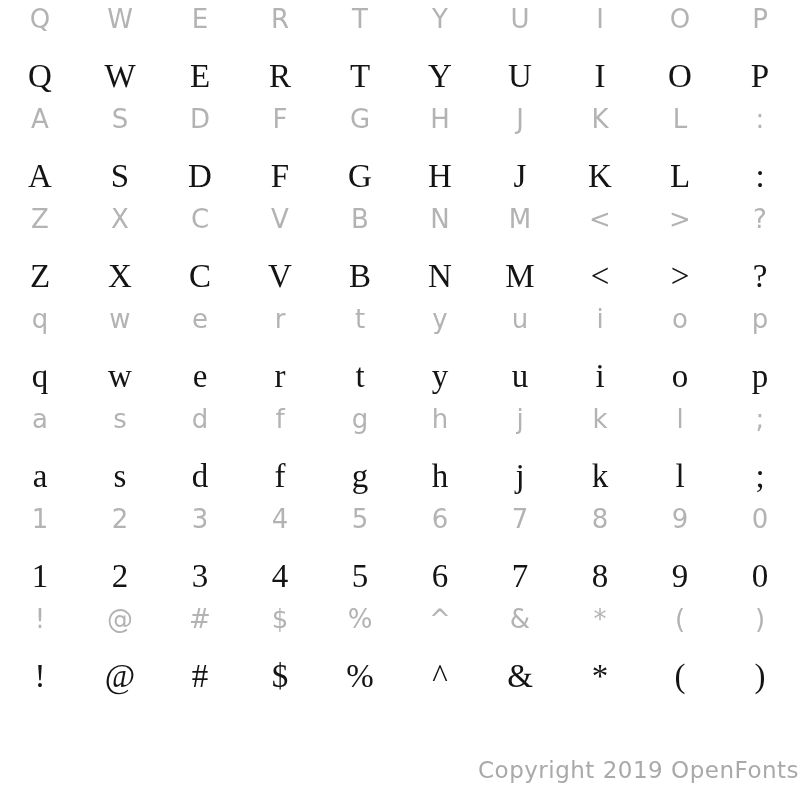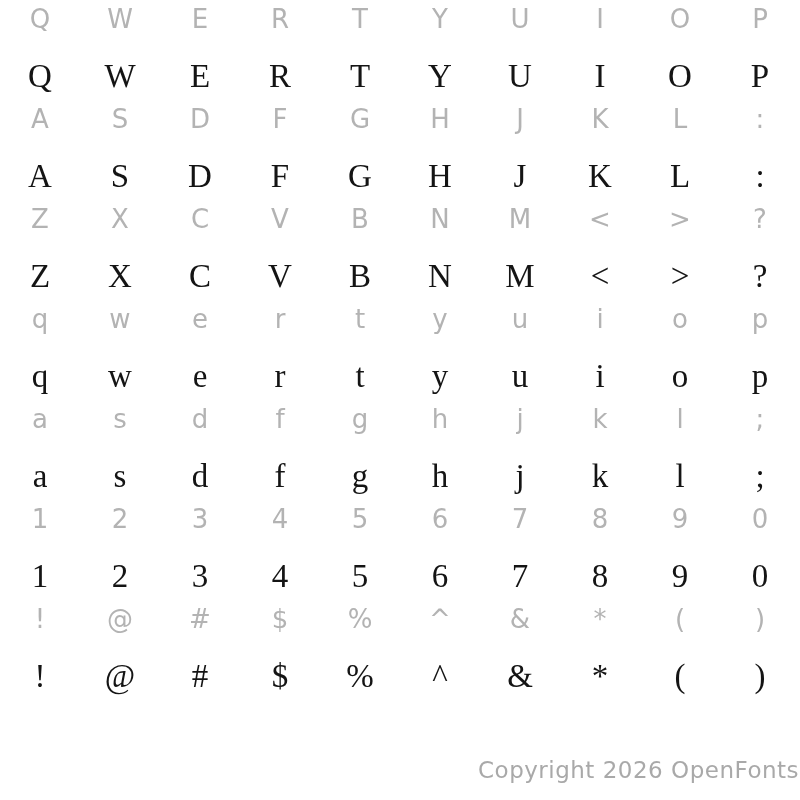--- a/index.html
+++ b/index.html
@@ -63,14 +63,14 @@
       <div class="row serif" style="top: 255px;"><span class="cell">Z</span><span class="cell">X</span><span class="cell">C</span><span class="cell">V</span><span class="cell">B</span><span class="cell">N</span><span class="cell">M</span><span class="cell">&lt;</span><span class="cell">&gt;</span><span class="cell">?</span></div>
       <div class="row gray" style="top: 302px;"><span class="cell">q</span><span class="cell">w</span><span class="cell">e</span><span class="cell">r</span><span class="cell">t</span><span class="cell">y</span><span class="cell">u</span><span class="cell">i</span><span class="cell">o</span><span class="cell">p</span></div>
       <div class="row serif" style="top: 355px;"><span class="cell">q</span><span class="cell">w</span><span class="cell">e</span><span class="cell">r</span><span class="cell">t</span><span class="cell">y</span><span class="cell">u</span><span class="cell">i</span><span class="cell">o</span><span class="cell">p</span></div>
       <div class="row gray" style="top: 402px;"><span class="cell">a</span><span class="cell">s</span><span class="cell">d</span><span class="cell">f</span><span class="cell">g</span><span class="cell">h</span><span class="cell">j</span><span class="cell">k</span><span class="cell">l</span><span class="cell">;</span></div>
       <div class="row serif" style="top: 455px;"><span class="cell">a</span><span class="cell">s</span><span class="cell">d</span><span class="cell">f</span><span class="cell">g</span><span class="cell">h</span><span class="cell">j</span><span class="cell">k</span><span class="cell">l</span><span class="cell">;</span></div>
       <div class="row gray" style="top: 502px;"><span class="cell">1</span><span class="cell">2</span><span class="cell">3</span><span class="cell">4</span><span class="cell">5</span><span class="cell">6</span><span class="cell">7</span><span class="cell">8</span><span class="cell">9</span><span class="cell">0</span></div>
       <div class="row serif" style="top: 555px;"><span class="cell">1</span><span class="cell">2</span><span class="cell">3</span><span class="cell">4</span><span class="cell">5</span><span class="cell">6</span><span class="cell">7</span><span class="cell">8</span><span class="cell">9</span><span class="cell">0</span></div>
       <div class="row gray" style="top: 602px;"><span class="cell">!</span><span class="cell">@</span><span class="cell">#</span><span class="cell">$</span><span class="cell">%</span><span class="cell">^</span><span class="cell">&amp;</span><span class="cell">*</span><span class="cell">(</span><span class="cell">)</span></div>
       <div class="row serif" style="top: 655px;"><span class="cell">!</span><span class="cell">@</span><span class="cell">#</span><span class="cell">$</span><span class="cell">%</span><span class="cell">^</span><span class="cell">&amp;</span><span class="cell">*</span><span class="cell">(</span><span class="cell">)</span></div>
     </div>
-  <div class="copyright">Copyright 2026 OpenFonts</div>
+  <div class="copyright">Copyright 2019 OpenFonts</div>
 </div>
 
 </body></html>

